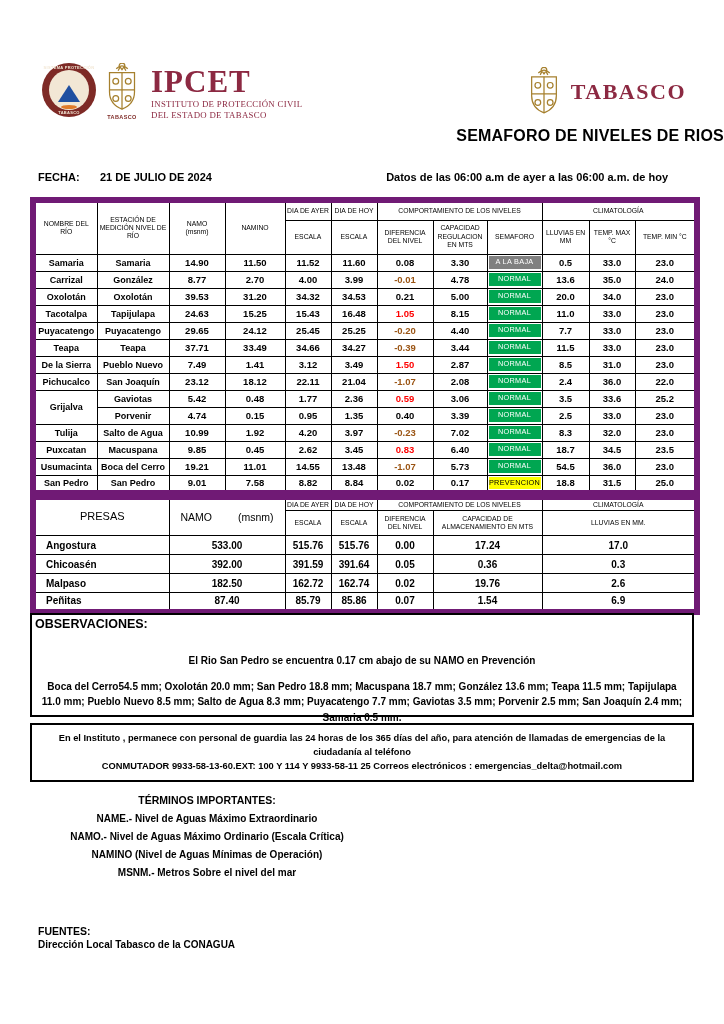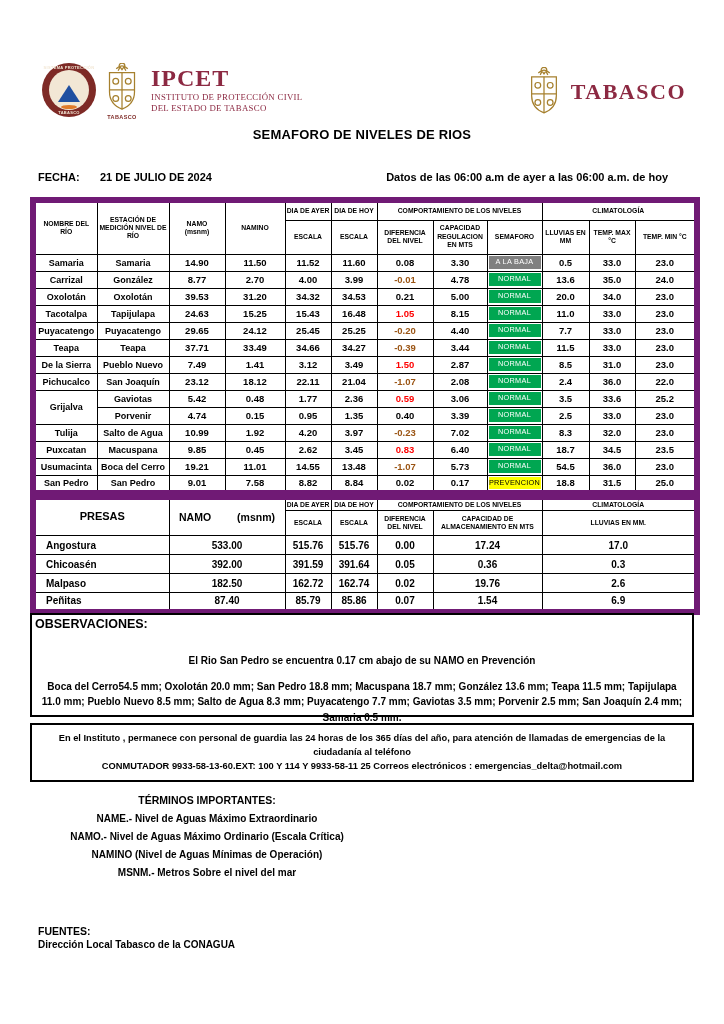--- a/index.html
+++ b/index.html
@@ -17,36 +17,36 @@
   .pc-badge{width:54px;height:54px;border-radius:50%;background:var(--badge-ring);position:relative;flex:none;}
   .pc-badge-inner{position:absolute;inset:7px;border-radius:50%;background:#F2E7D5;}
   .pc-tri{position:absolute;left:50%;top:15px;transform:translateX(-50%);width:0;height:0;
           border-left:11px solid transparent;border-right:11px solid transparent;border-bottom:17px solid var(--badge-blue);}
   .pc-dot{position:absolute;left:50%;top:35px;transform:translateX(-50%);width:16px;height:4px;border-radius:50%;background:#E07B2A;}
   .badge-txt{position:absolute;width:100%;text-align:center;font-size:4px;font-weight:bold;color:#F2E7D5;letter-spacing:.3px;}
   .badge-txt.top{top:2px;} .badge-txt.bot{bottom:2px;}
   .crest-wrap{display:flex;flex-direction:column;align-items:center;flex:none;}
   .crest-caption{font-size:5.5px;font-weight:bold;color:var(--badge-ring);letter-spacing:.4px;margin-top:1px;}
   .ipcet-block{margin-left:3px;color:var(--maroon);font-family:"Liberation Serif",serif;padding-top:3px;}
-  .ipcet-acronym{font-size:24px;font-weight:bold;letter-spacing:1px;line-height:1;}
+  .ipcet-acronym{font-size:31px;font-weight:bold;letter-spacing:1px;line-height:1;}
   .ipcet-sub{font-size:8.8px;line-height:1.25;letter-spacing:.3px;margin-top:2px;}
   .hdr-right{display:flex;align-items:center;gap:8px;padding-top:4px;}
   .tabasco-word{font-family:"Liberation Serif",serif;font-weight:bold;font-size:22px;color:var(--maroon);letter-spacing:1.5px;}
 
-  .doc-title{position:absolute;top:127px;left:0;width:100%;text-align:center;font-size:13px;font-weight:bold;letter-spacing:.2px;}
+  .doc-title{position:absolute;top:127px;left:0;width:100%;text-align:right;font-size:16px;font-weight:bold;letter-spacing:.2px;}
 
   .fecha{position:absolute;top:171px;left:38px;right:56px;display:flex;font-weight:bold;font-size:11px;}
   .fecha .lbl{width:62px;}
   .fecha .note{margin-left:auto;}
 
   
   .content{position:absolute;top:197px;left:30px;width:664px;}
   table{border-collapse:collapse;table-layout:fixed;width:664px;border:6px solid #701a75;}
   th,td{border:1px solid #000;padding:0;text-align:center;vertical-align:middle;overflow:hidden;}
-  th{font-size:6.8px;font-weight:bold;line-height:1.25;white-space:normal;padding:1px;}
+  th{font-size:6.8px;font-weight:normal;line-height:1.25;white-space:normal;padding:1px;}
   td{font-size:9.5px;font-weight:bold;white-space:nowrap;}
   .rivers thead tr:first-child{height:20px;}
   .rivers thead tr:last-child{height:34px;}
   .rivers tbody tr{height:17px;}
   .name-cell{font-size:9px;}
   .sem-cell{padding:1px;}
   .sem{display:block;margin:0;padding:2px 0;font-size:7.3px;font-weight:normal;letter-spacing:.3px;line-height:1.1;}
   .s-baja{background:var(--sem-baja);color:#fff;}
   .s-normal{background:var(--sem-normal);color:#fff;}
   .s-prevencion{background:var(--sem-prevencion);color:#000;}

